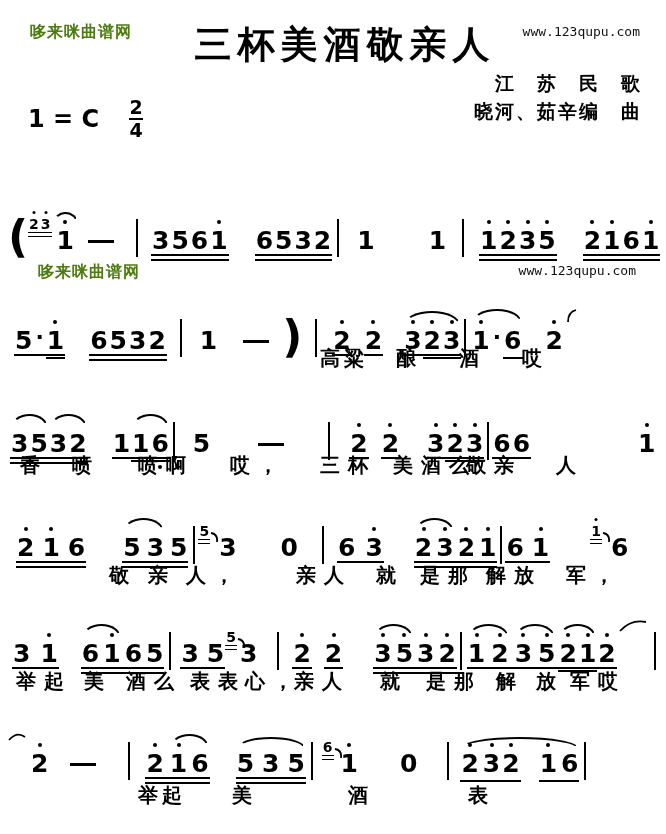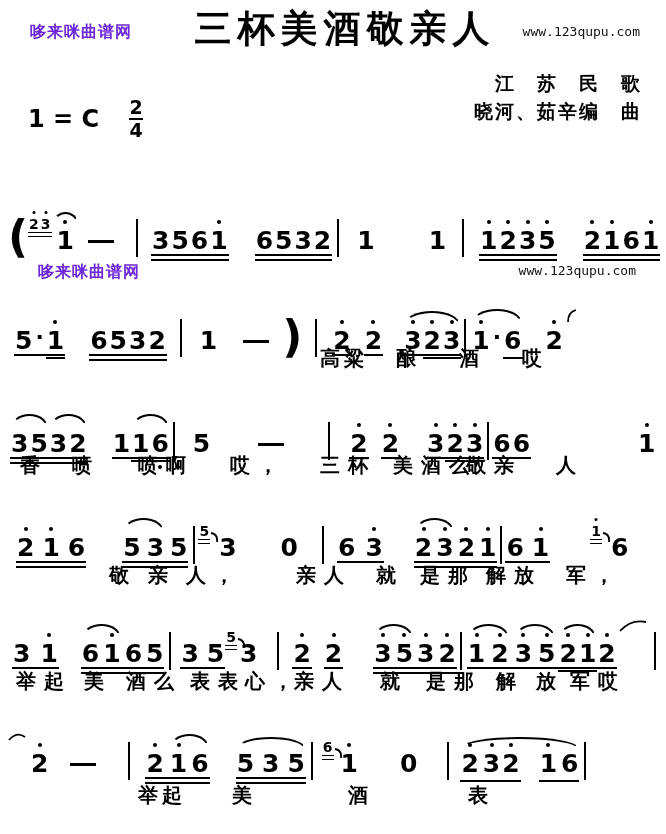--- a/index.html
+++ b/index.html
@@ -1,22 +1,22 @@
 <!DOCTYPE html>
 <html><head>
 <meta charset="utf-8">
 <style>
   html,body{margin:0;padding:0;background:#e8e8e8;}
   .sheet{position:relative;width:666px;height:834px;background:#ffffff;overflow:hidden;
          font-family:"Liberation Serif",serif;color:#000;}
   
-  .wm{position:absolute;font:600 16px "Liberation Serif",serif;color:#6d28d9;letter-spacing:1px;}
+  .wm{position:absolute;font:600 16px "Liberation Serif",serif;color:#4d7c0f;letter-spacing:1px;}
   .wm1{left:30px;top:22px;}
   .wm2{left:38px;top:262px;}
-  .title{position:absolute;left:0;right:0;top:4px;margin:0;text-align:center;
+  .title{position:absolute;left:0;right:0;top:20px;margin:0;text-align:center;
          font:bold 37px "Liberation Serif",serif;letter-spacing:6px;padding-left:24px;}
   .url{position:absolute;font:13px "DejaVu Sans Mono",monospace;color:#111;}
   .url1{right:26px;top:24px;}
   .url2{right:30px;top:263px;}
   .credits{position:absolute;right:24px;top:70px;text-align:right;
            font:600 19px "Liberation Serif",serif;line-height:28px;letter-spacing:2px;}
   .keysig{position:absolute;left:28px;top:98px;font:bold 24px "DejaVu Sans",sans-serif;
           display:flex;align-items:center;}
   .meter{display:inline-flex;flex-direction:column;align-items:center;margin-left:30px;
          font-size:19px;line-height:1;}

